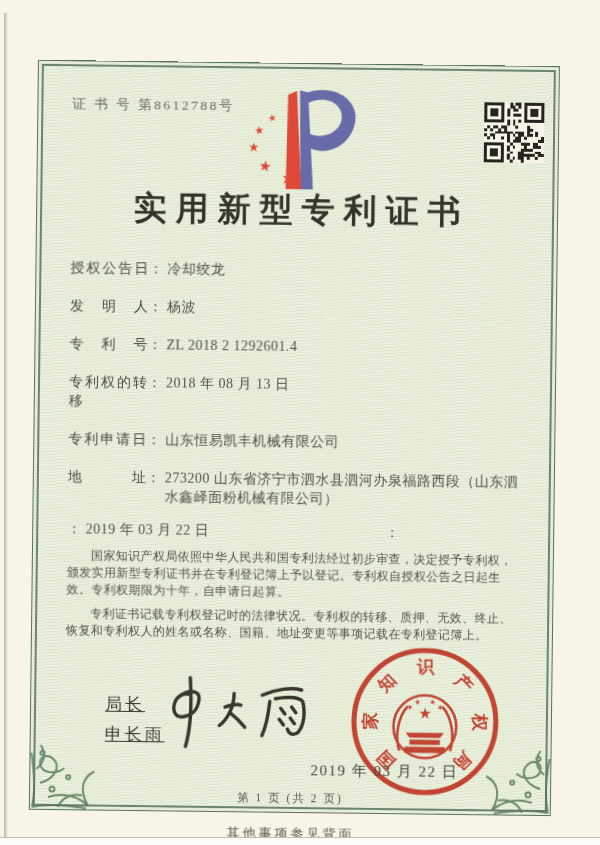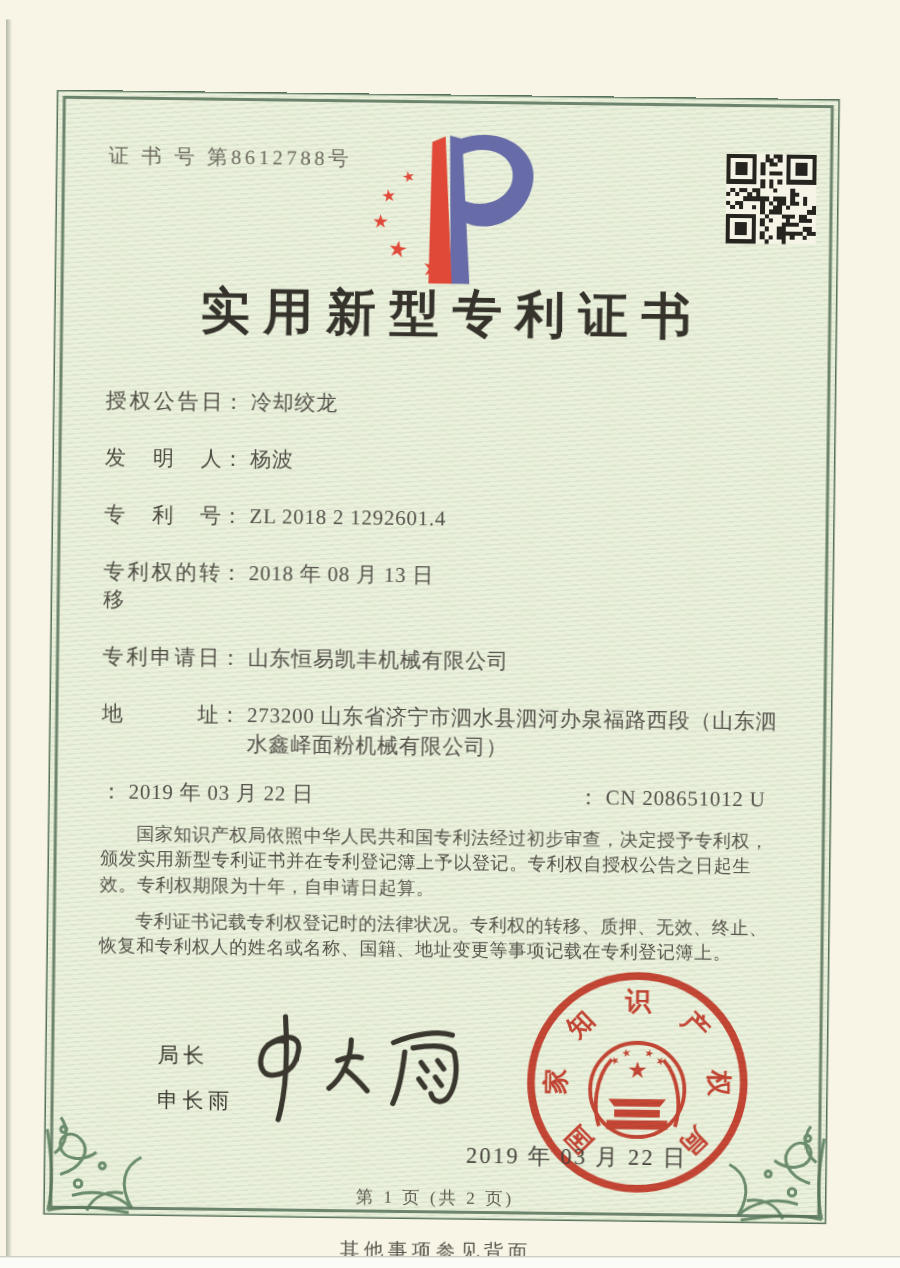--- a/index.html
+++ b/index.html
@@ -57,22 +57,22 @@
   .grant-row{display:flex;line-height:19px;margin-top:14px;letter-spacing:.5px;}
   .grant-group{display:flex;}
   .grant-group.first{width:318px;flex:none;}
   .grant-group .lbl{flex:none;color:#4e4b42;}
   .grant-group .colon{flex:none;padding-right:4px;color:#4e4b42;}
 
   .paras{margin-top:9px;font-size:12px;line-height:17px;color:#56544b;letter-spacing:.4px;}
   .paras p{text-indent:2em;}
   .paras p + p{margin-top:7px;}
 
-  .director{position:absolute;left:74px;bottom:60px;font-size:14px;color:#3a382f;
-    letter-spacing:3px;line-height:30px;}
+  .director{position:absolute;left:74px;bottom:60px;font-size:17px;color:#3a382f;
+    letter-spacing:3px;line-height:30px;text-decoration:underline;}
   .signature{position:absolute;left:128px;bottom:50px;width:165px;height:100px;}
   .seal{position:absolute;right:50px;bottom:16px;width:152px;height:152px;color:var(--seal-red);}
   .seal svg{mix-blend-mode:multiply;opacity:.92;}
   .sealdate{position:absolute;right:92px;bottom:32px;font-size:15px;color:#45413a;
     letter-spacing:1.5px;}
   .pageinfo{position:absolute;left:0;right:0;bottom:6px;text-align:center;
     font-size:11.5px;color:#5c594d;letter-spacing:2px;}
 
   .orn{position:absolute;width:92px;height:92px;color:#6b8c6d;}
   .orn-l{left:-2px;bottom:-2px;}
@@ -351,21 +351,20 @@
           <span class="colon">：</span>
           <span class="val">273200 山东省济宁市泗水县泗河办泉福路西段（山东泗水鑫峄面粉机械有限公司）</span>
         </div>
         <div class="grant-row">
           <div class="grant-group first">
             <span class="colon">：</span>
             <span class="val">2019 年 03 月 22 日</span>
           </div>
           <div class="grant-group">
             <span class="colon">：</span>
-            <span class="val">CN 208651012 U</span>
           </div>
         </div>
       </div>
 
       <div class="paras">
         <p>国家知识产权局依照中华人民共和国专利法经过初步审查，决定授予专利权，颁发实用新型专利证书并在专利登记簿上予以登记。专利权自授权公告之日起生效。专利权期限为十年，自申请日起算。</p>
         <p>专利证书记载专利权登记时的法律状况。专利权的转移、质押、无效、终止、恢复和专利权人的姓名或名称、国籍、地址变更等事项记载在专利登记簿上。</p>
       </div>
 
       <div class="director">

